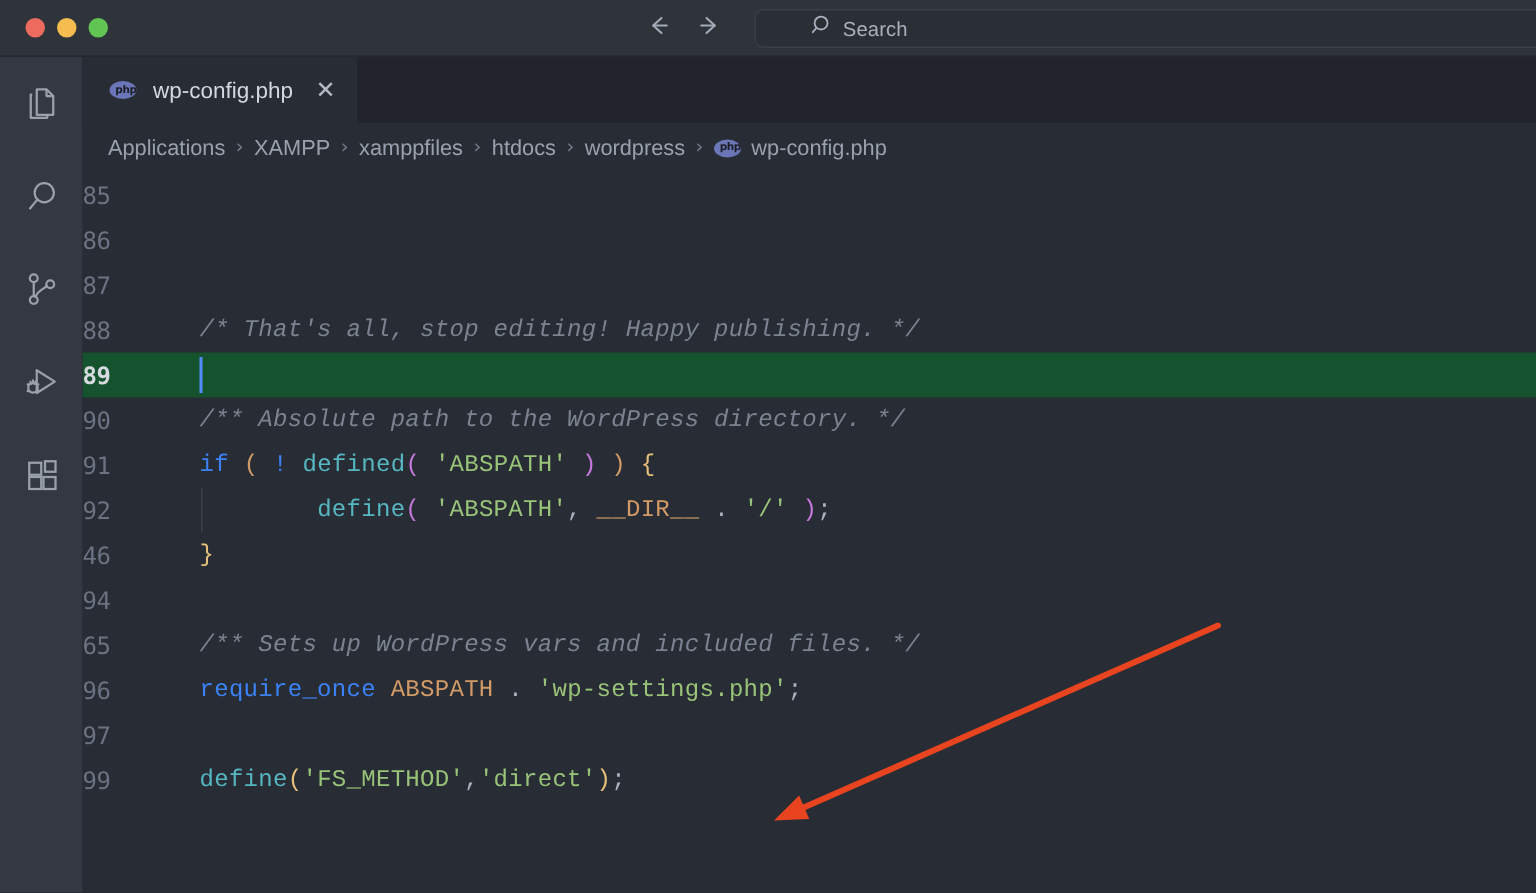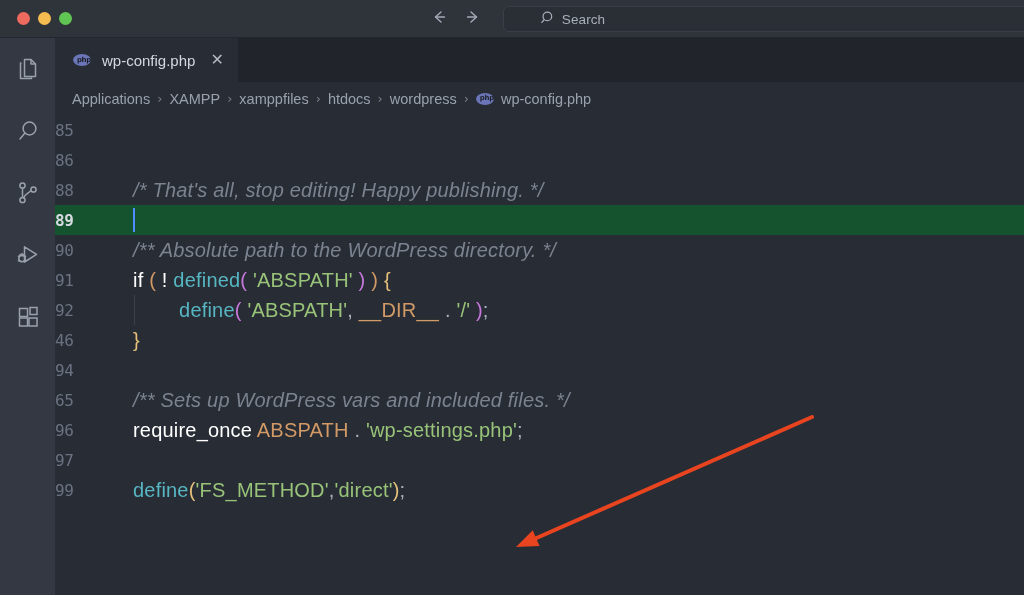--- a/index.html
+++ b/index.html
@@ -217,30 +217,30 @@
     font-family: "DejaVu Sans Mono", monospace;
     font-size: 16px;
     letter-spacing: -0.3px;
   }
   .code-line.active .gutter {
     color: #d7dae0;
     font-weight: bold;
   }
   .code {
     flex: 1;
-    font-family: Liberation Sans, sans-serif;
-    font-size: 20px;
+    font-family: Liberation Mono, monospace;
+    font-size: 16px;
     color: #abb2bf;
     white-space: pre;
     letter-spacing: 0.2px;
   }
 
   
   .t-comment { color: #7b8390; font-style: italic; }
-  .t-kw      { color: #ffffff; }
+  .t-kw      { color: #3b82f6; }
   .t-fn      { color: #56b6c2; }
   .t-str     { color: #98c379; }
   .t-const   { color: #d19a66; }
   .t-punct   { color: #abb2bf; }
   .t-p1      { color: #d19a66; }
   .t-p2      { color: #c678dd; }
   .t-p3      { color: #e5c07b; }
   .t-brace   { color: #e5c07b; }
 
   .cursor {
@@ -392,20 +392,24 @@
   <div class="editor" id="editor">
       <div class="code-line">
         <div class="gutter">85</div>
         <div class="code"></div>
       </div>
       <div class="code-line">
         <div class="gutter">86</div>
         <div class="code"></div>
       </div>
       <div class="code-line">
+        <div class="gutter">87</div>
+        <div class="code"></div>
+      </div>
+      <div class="code-line">
         <div class="gutter">88</div>
         <div class="code"><span class="t-comment">/* That's all, stop editing! Happy publishing. */</span></div>
       </div>
       <div class="code-line active">
         <div class="gutter">89</div>
         <div class="code"></div>
         <div class="cursor"></div>
       </div>
       <div class="code-line">
         <div class="gutter">90</div>

